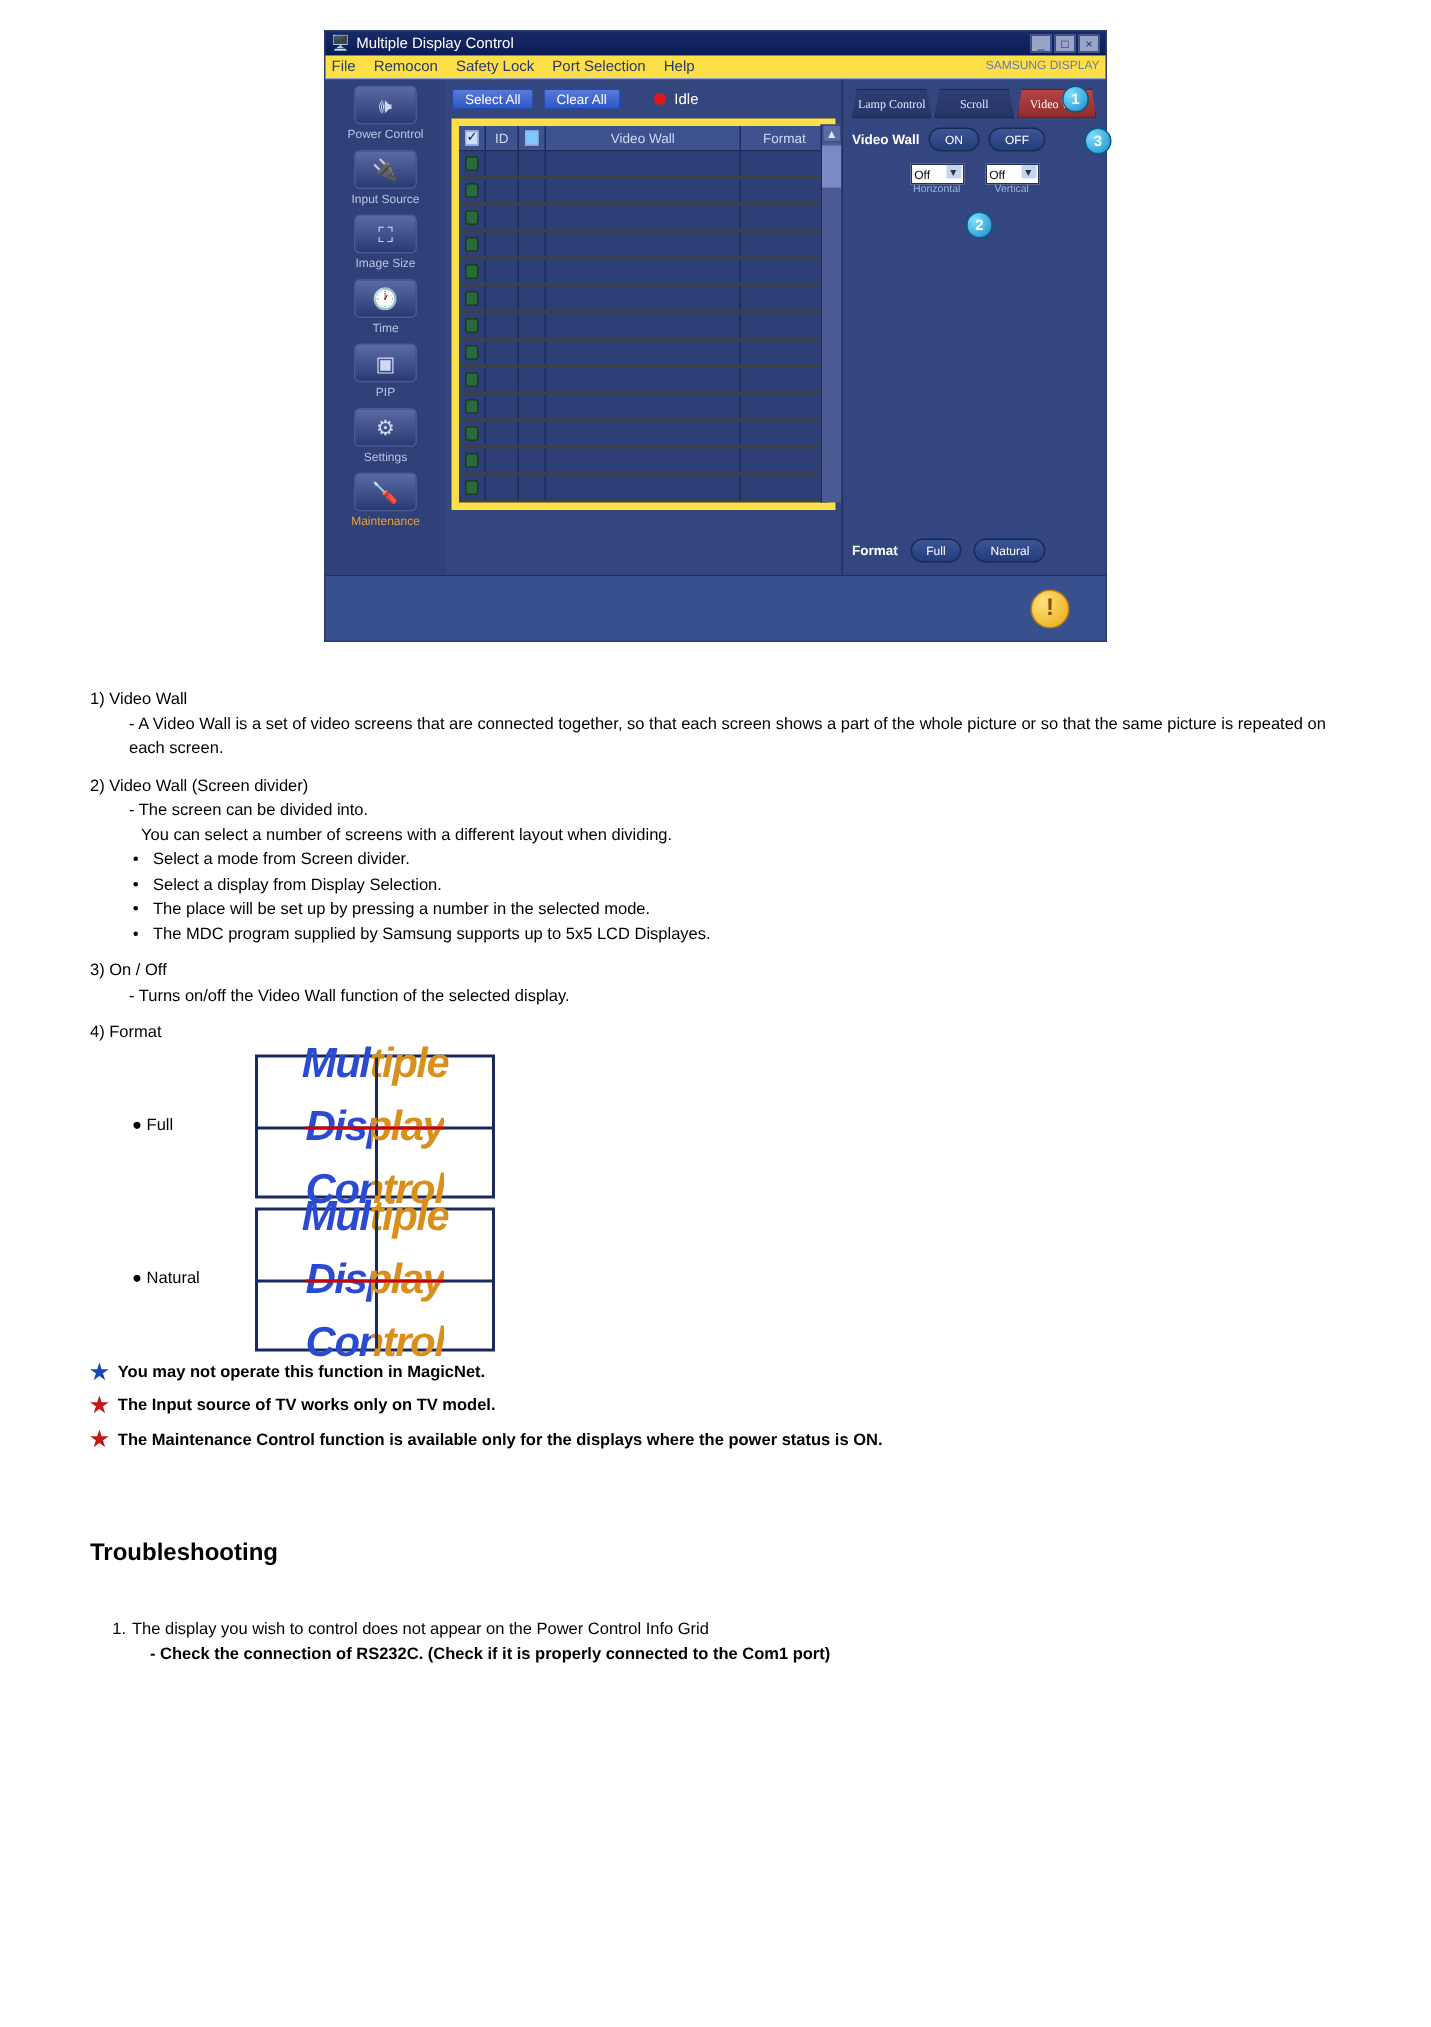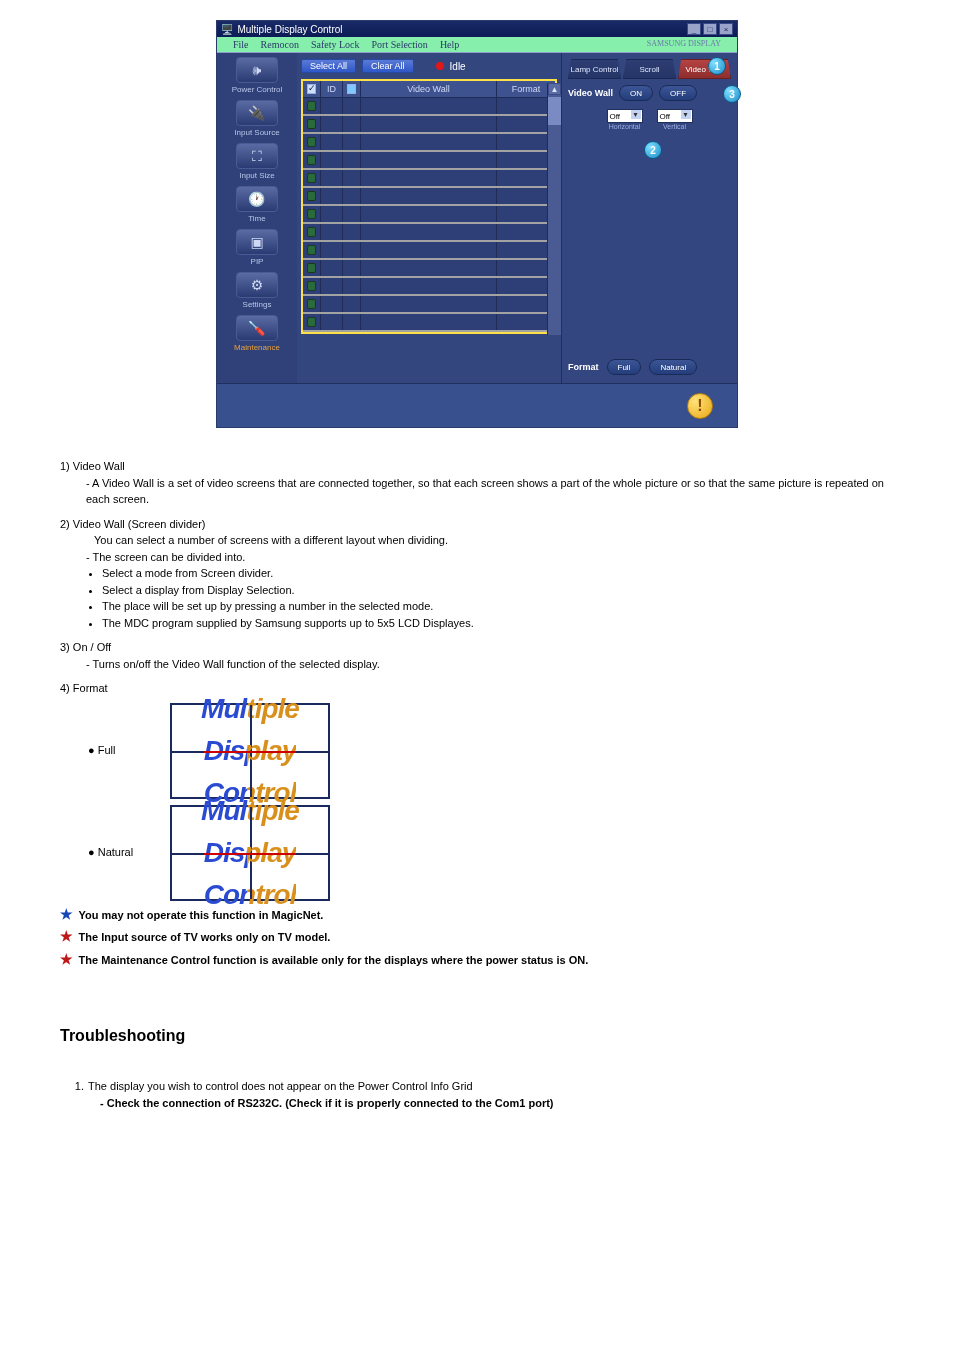--- a/index.html
+++ b/index.html
@@ -4,54 +4,54 @@
 <style>
   * { margin:0; padding:0; box-sizing:border-box; }
   body { background:#fff; font-family:Verdana,Arial,sans-serif; font-size:11px; color:#000; width:954px; }
   .page { padding:0 60px 40px 60px; }
 
   
   .app-window { width:522px; margin:20px auto 30px auto; border:1px solid #2a3a6a; background:#2b3e72; }
   .titlebar { display:flex; align-items:center; background:linear-gradient(#1a2a67,#0b1b55); color:#fff; font-size:10px; padding:2px 4px; }
   .titlebar .title { flex:1; }
   .win-btn { width:14px; height:12px; background:#9aa3c8; margin-left:2px; border:1px solid #3a4a88; display:flex; align-items:center; justify-content:center; font-size:8px; color:#1a2a67; }
-  .menubar { display:flex; background:#86efac; color:#2a3a6a; font-size:10px; padding:2px 16px; border-bottom:1px solid #8fa0c8;font-family:Liberation Serif, serif; }
+  .menubar { display:flex; background:#fde047; color:#2a3a6a; font-size:10px; padding:2px 4px; border-bottom:1px solid #8fa0c8; }
   .menubar .mi { margin-right:12px; }
   .brand { margin-left:auto; font-size:8px; color:#6a7aaa; }
 
   .body-area { display:flex; background:#3a4b85; height:330px; position:relative; }
 
   .sidebar { width:80px; background:#2f4178; display:flex; flex-direction:column; align-items:center; padding-top:4px; }
   .side-item { width:70px; text-align:center; color:#b9c5e9; font-size:8px; margin-bottom:6px; }
   .side-icon { width:42px; height:26px; margin:0 auto 2px auto; border-radius:4px; background:linear-gradient(#5a6ba4,#2a3b74); border:1px solid #4a5b94; display:flex; align-items:center; justify-content:center; font-size:14px; color:#cfd9f5; }
   .side-item.maint .side-label { color:#e9a03a; }
 
   .center { flex:1; background:#34467e; position:relative; padding:6px 4px; }
   .top-bar { display:flex; align-items:center; gap:6px; margin-bottom:6px; }
   .btn-blue { background:linear-gradient(#5a7ad6,#2e57c8); color:#fff; font-size:9px; padding:1px 8px; border:1px solid #254aa6; border-radius:2px; white-space:nowrap; }
   .idle-dot { width:8px; height:8px; border-radius:50%; background:#e01818; display:inline-block; }
   .idle-lbl { color:#fff; font-size:10px; }
 
-  .table { border:2px solid #fde047; background:#a3a3a3; }
+  .table { border:5px solid #fde047; background:#404040; }
   .thead, .trow { display:flex; }
   .thead { background:#3e528f; border-bottom:1px solid #1f2c57; }
   .th, .td { border-right:1px solid #1f2c57; font-size:9px; color:#cfd9f5; padding:2px 4px; height:16px; display:flex; align-items:center; justify-content:center; }
   .c1 { width:18px; } .c2 { width:22px; } .c3 { width:18px; } .c4 { flex:1; } .c5 { width:58px; border-right:none; }
   .trow { height:18px; }
   .trow .td { background:#2d3f76; }
   .chk { width:10px; height:10px; border:1px solid #9bb0e0; background:#cfe0ff; position:relative; }
   .chk.on::after { content:"✓"; position:absolute; left:0; top:-2px; font-size:9px; color:#123; }
   .led { width:10px; height:10px; border-radius:2px; background:#2b6a3a; border:1px solid #183a20; }
   .scroll { position:absolute; right:0; top:30px; bottom:48px; width:14px; background:#4a5b94; border-left:1px solid #1f2c57; }
   .scroll-arrow { height:12px; background:#5a6ba4; border:1px solid #3a4b85; font-size:8px; color:#dde6ff; display:flex; align-items:center; justify-content:center; }
   .scroll-thumb { height:28px; background:#7a8bc4; margin-top:2px; }
 
   .right-panel { width:176px; background:#33467f; padding:6px; position:relative; border-left:1px solid #20305e; }
   .tabs { display:flex; gap:2px; position:relative; height:20px; margin-bottom:6px; }
-  .tab { flex:1; background:linear-gradient(#2e3e74,#253566); color:#dfe7ff; font-size:8px; display:flex; align-items:center; justify-content:center; border:1px solid #1a2856; clip-path:polygon(6% 0,94% 0,100% 100%,0 100%); }
+  .tab { flex:1; background:linear-gradient(#2e3e74,#253566); color:#dfe7ff; font-size:8px; display:flex; align-items:center; justify-content:center; border:1px solid #1a2856; clip-path:polygon(6% 0,94% 0,100% 100%,0 100%);font-family:Liberation Serif, serif; }
   .tab.active { background:linear-gradient(#b64343,#8e2d2d); color:#fff; border-color:#6a1e1e; }
   .ball { position:absolute; width:18px; height:18px; border-radius:50%; background:radial-gradient(circle at 30% 30%, #7fdfff, #1a8cc8); border:1px solid #0a5a88; color:#fff; font-weight:bold; font-size:10px; display:flex; align-items:center; justify-content:center; }
   .ball1 { top:-2px; right:5px; }
   .ball2 { top:88px; left:82px; }
   .ball3 { top:32px; right:-4px; }
 
   .row-label { color:#fff; font-weight:bold; font-size:9px; }
   .pill { display:inline-flex; align-items:center; justify-content:center; height:16px; padding:0 10px; border-radius:8px; font-size:8px; color:#fff; background:linear-gradient(#3b5596,#243d7b); border:1px solid #1a2b57; }
   .row1 { display:flex; align-items:center; gap:6px; margin-bottom:8px; }
   .row2 { display:flex; align-items:center; justify-content:center; gap:14px; margin-top:4px; }
@@ -121,21 +121,21 @@
         <div class="side-item">
           <div class="side-icon">🕪</div>
           <div class="side-label">Power Control</div>
         </div>
         <div class="side-item">
           <div class="side-icon">🔌</div>
           <div class="side-label">Input Source</div>
         </div>
         <div class="side-item">
           <div class="side-icon">⛶</div>
-          <div class="side-label">Input Size</div>
+          <div class="side-label">Image Size</div>
         </div>
         <div class="side-item">
           <div class="side-icon">🕐</div>
           <div class="side-label">Time</div>
         </div>
         <div class="side-item">
           <div class="side-icon">▣</div>
           <div class="side-label">PIP</div>
         </div>
         <div class="side-item">
@@ -337,22 +337,22 @@
 
   <div class="doc">
 
     <div class="num-item">
       <span>1)</span> <span>Video Wall</span>
       <div class="sub">- A Video Wall is a set of video screens that are connected together, so that each screen shows a part of the whole picture or so that the same picture is repeated on each screen.</div>
     </div>
 
     <div class="num-item">
       <span>2)</span> <span>Video Wall (Screen divider)</span>
+      <div class="sub">- The screen can be divided into.</div>
       <div class="sub" style="margin-left:34px;">You can select a number of screens with a different layout when dividing.</div>
-      <div class="sub">- The screen can be divided into.</div>
       <ul class="bullets">
         <li>Select a mode from Screen divider.</li>
         <li>Select a display from Display Selection.</li>
         <li>The place will be set up by pressing a number in the selected mode.</li>
         <li>The MDC program supplied by Samsung supports up to 5x5 LCD Displayes.</li>
       </ul>
     </div>
 
     <div class="num-item">
       <span>3)</span> <span>On / Off</span>

